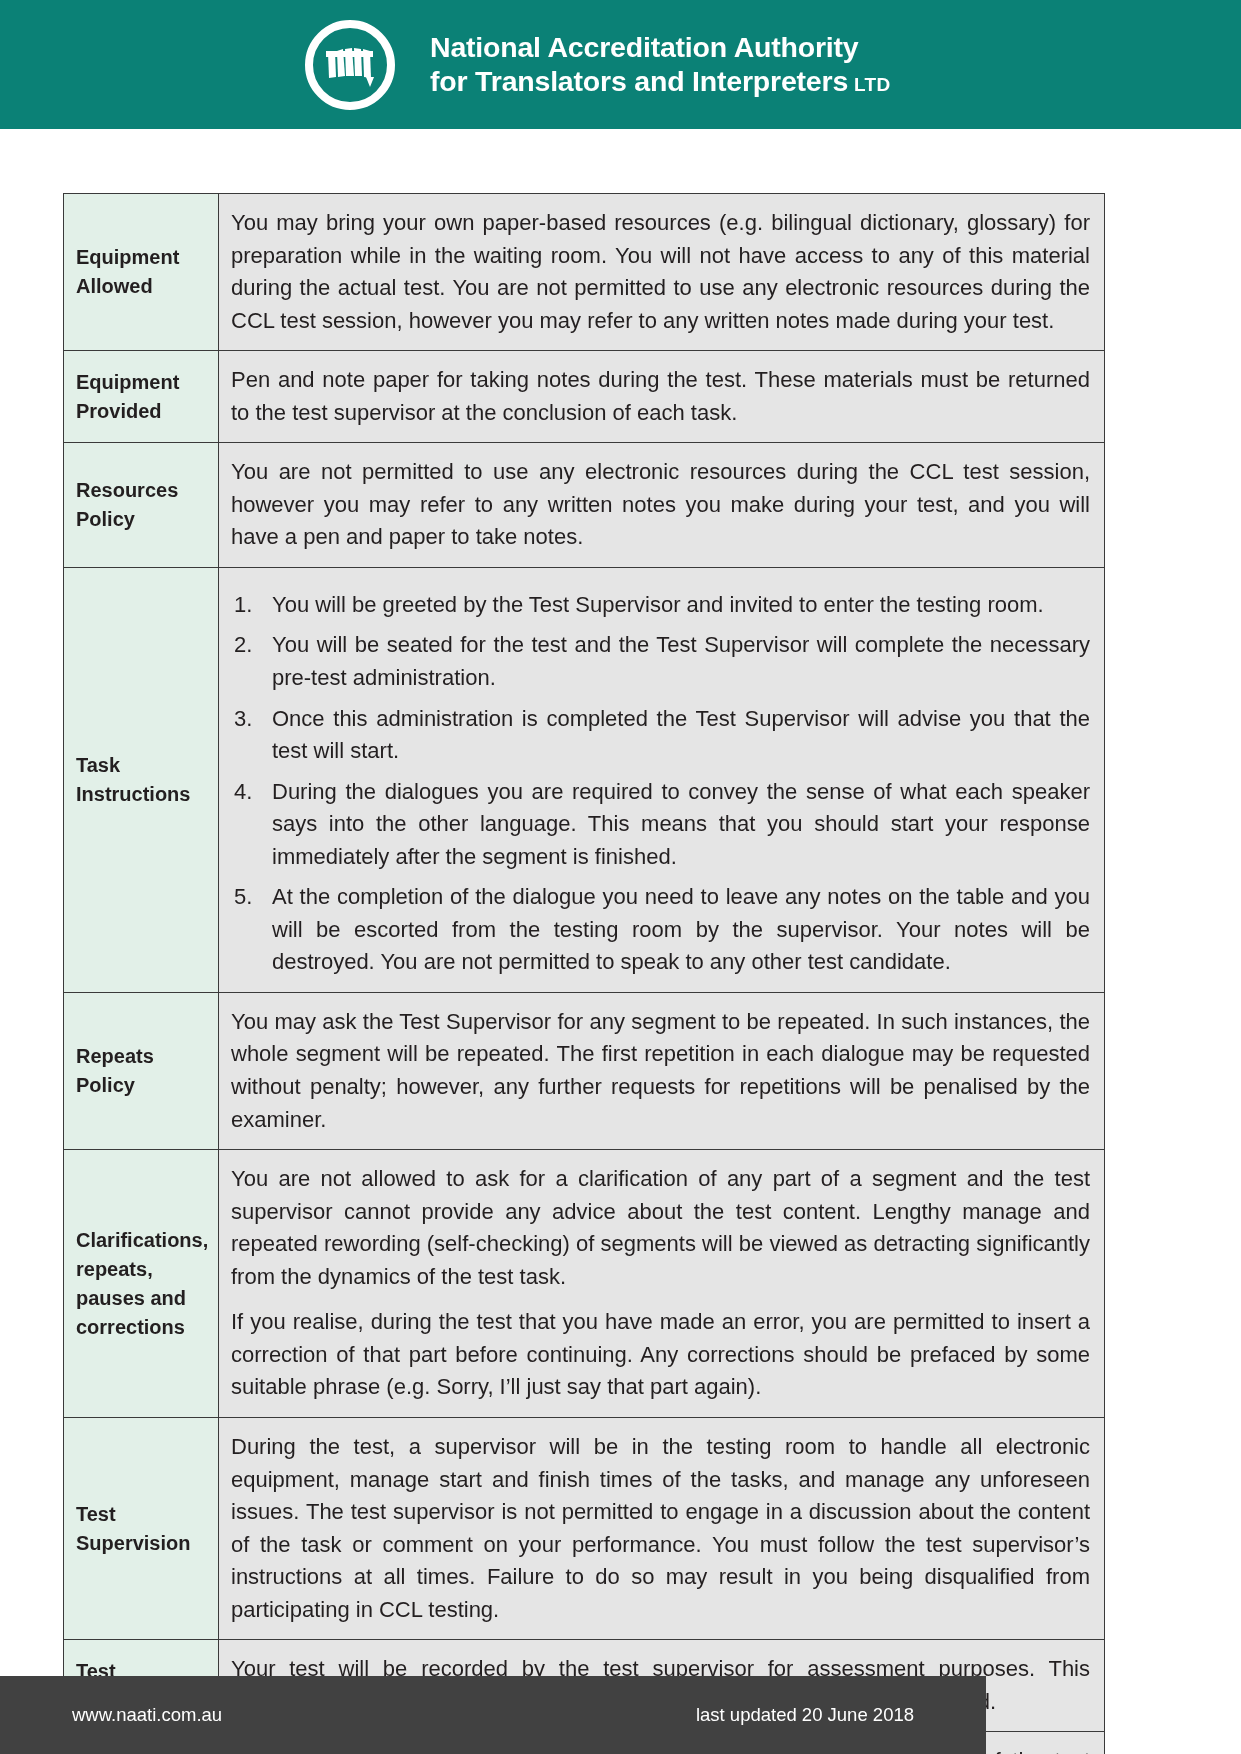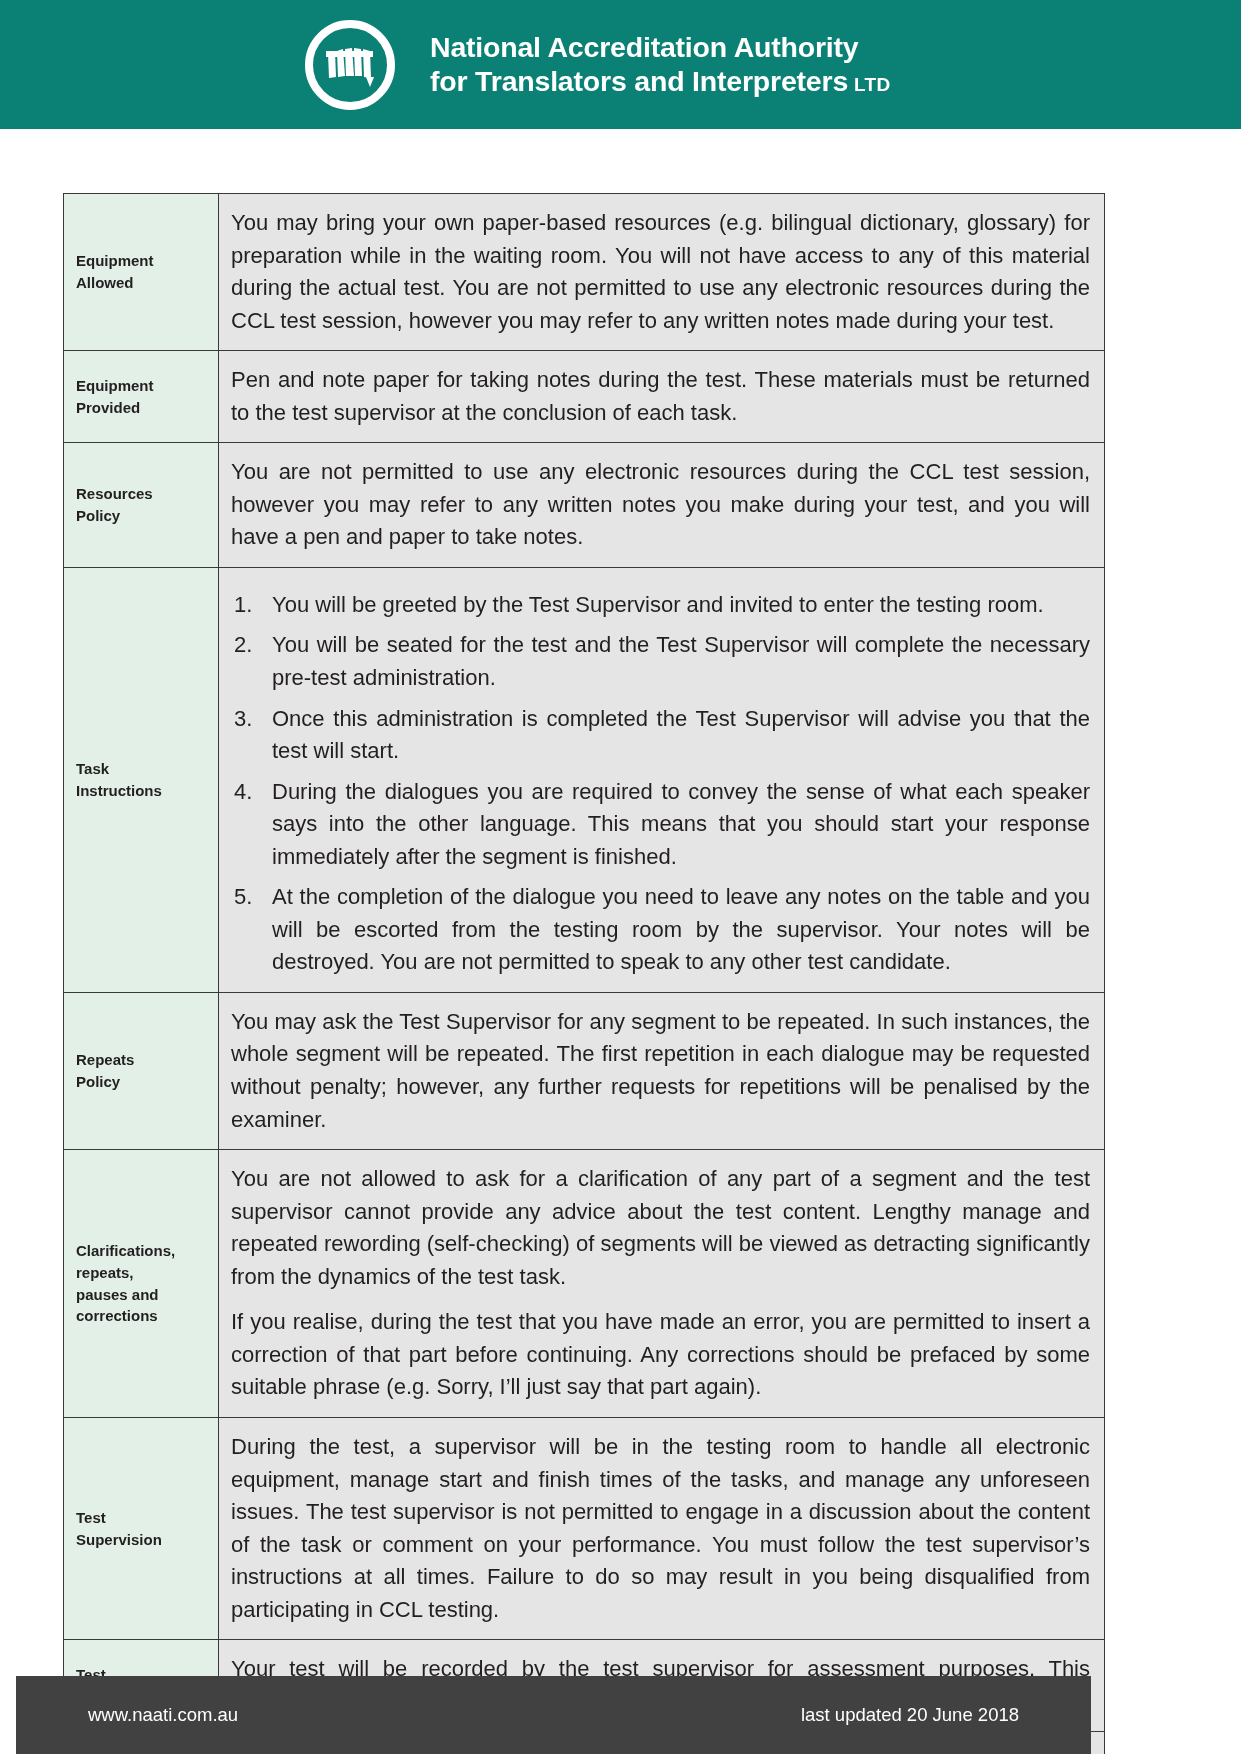--- a/index.html
+++ b/index.html
@@ -60,21 +60,21 @@
   }
   table.info td {
     border: 1px solid #3a3a3a;
     vertical-align: middle;
     padding: 13px 14px 13px 12px;
   }
   td.label {
     width: 155px;
     background: #E2F0E8;
     font-weight: bold;
-    font-size: 15px;
+    font-size: 20px;
     color: #231f20;
     line-height: 1.45;
     padding-left: 12px;
   }
   td.content {
     background: #e5e5e5;
     font-size: 22px;
     color: #231f20;
     line-height: 1.48;
     text-align: justify;
@@ -106,23 +106,23 @@
     top: 0;
     width: 28px;
     text-align: left;
   }
 
   .tall-cell { padding-top: 19px; padding-bottom: 19px; }
 
   
   .footer {
     position: absolute;
-    left: 16px;
+    left: 0;
     bottom: 0;
-    width: 1075px;
+    width: 986px;
     height: 78px;
     background: #414141;
     display: flex;
     align-items: center;
     justify-content: space-between;
     padding: 0 72px;
   }
   .footer span {
     color: #ffffff;
     font-size: 18.5px;

